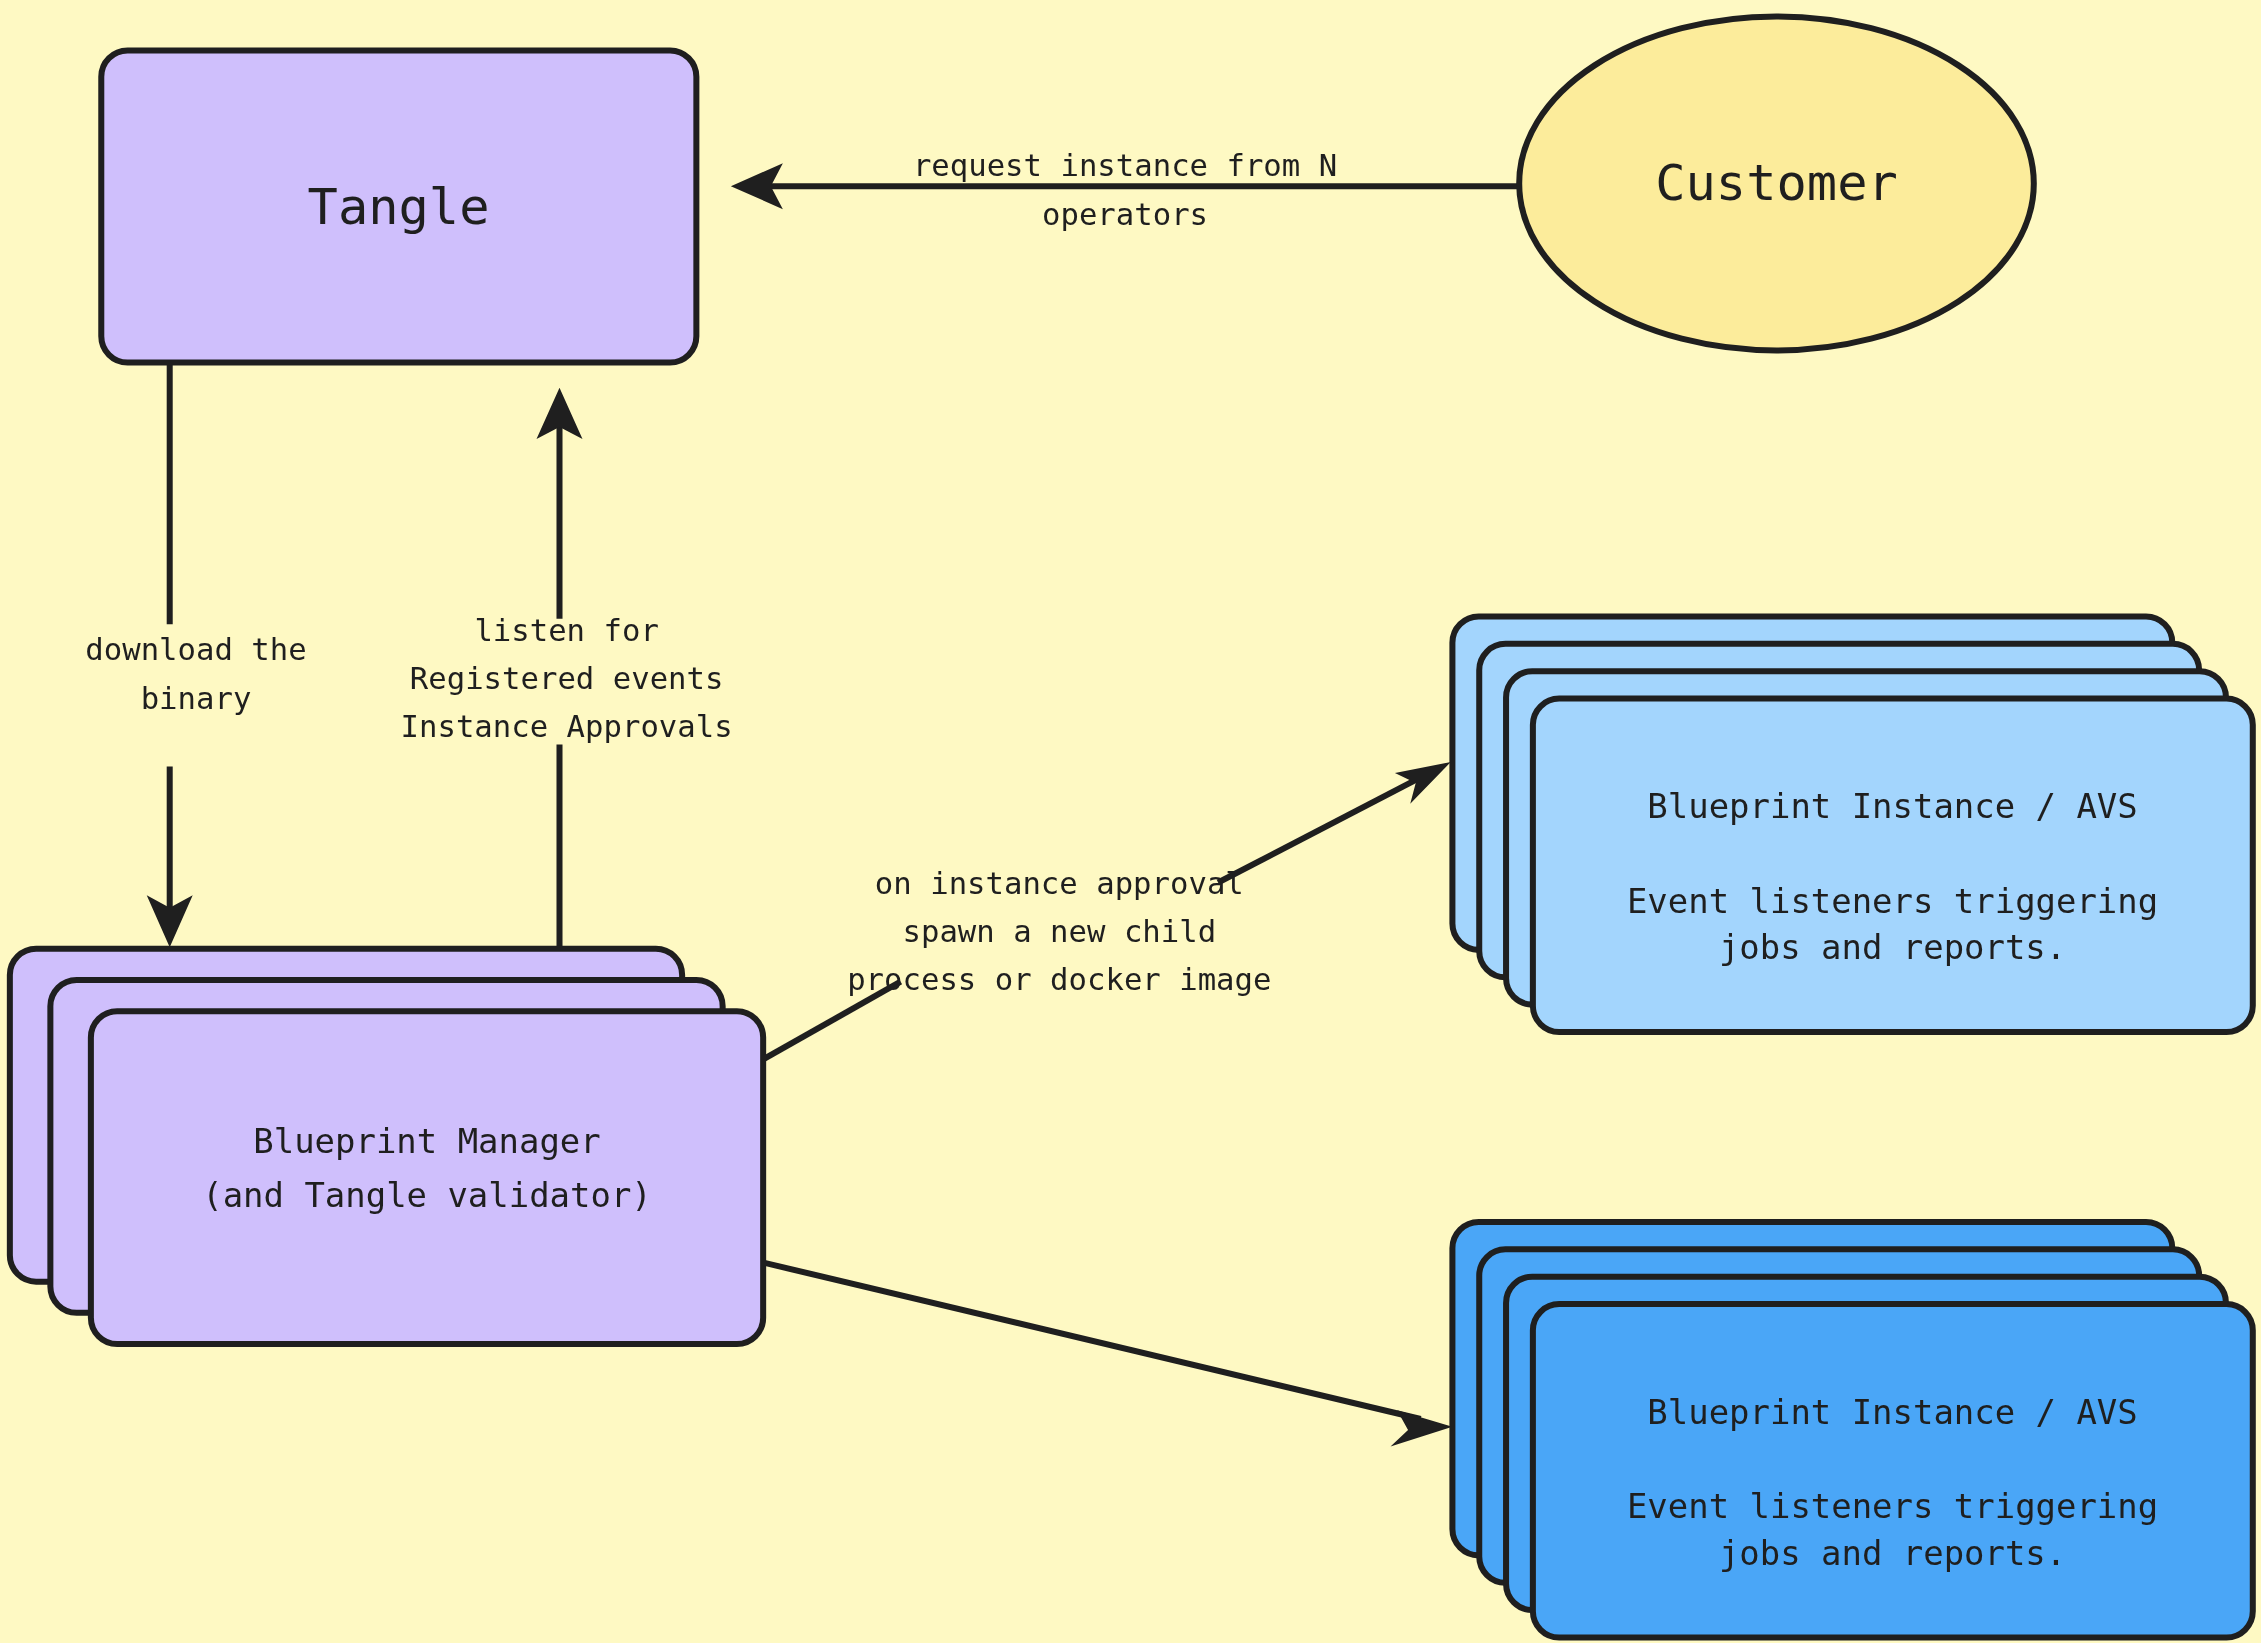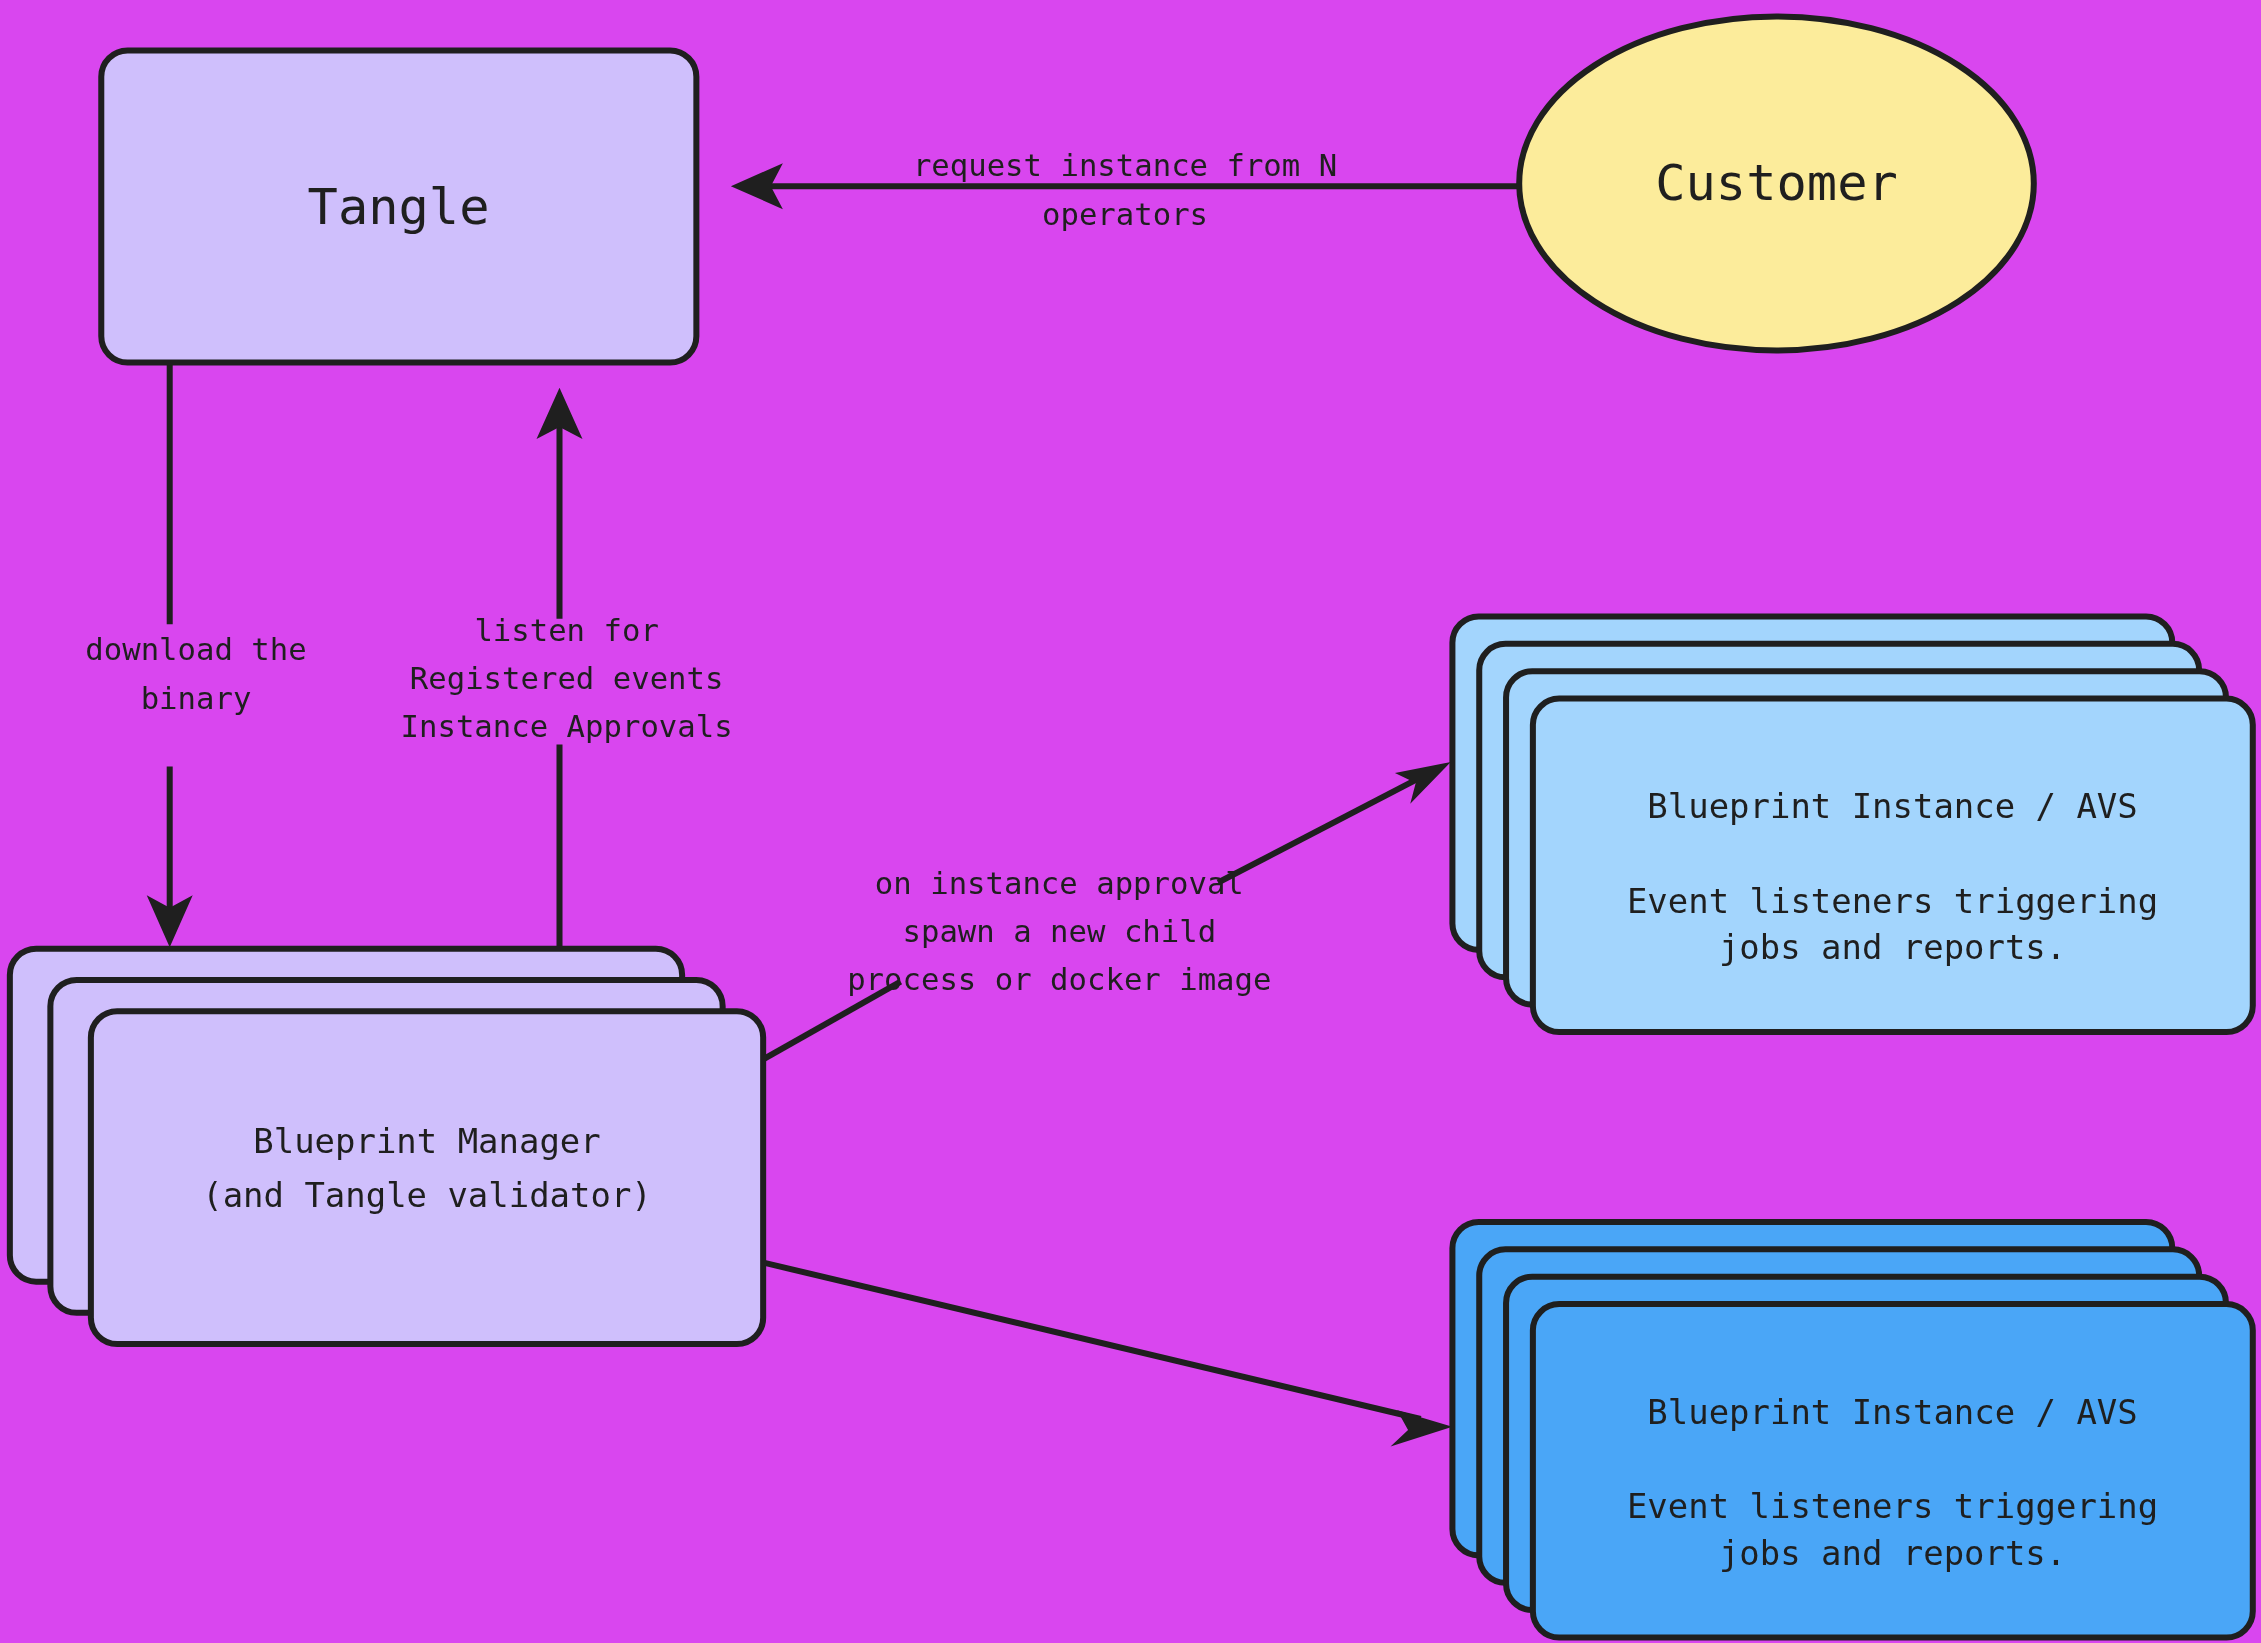--- a/index.html
+++ b/index.html
@@ -10,21 +10,21 @@
   body {
     width: 2261px;
     height: 1643px;
     overflow: hidden;
     font-family: "DejaVu Sans Mono", monospace;
   }
   #diagram-root {
     position: relative;
     width: 2261px;
     height: 1643px;
-    background: #d946ef;
+    background: #fef9c3;
   }
   svg.canvas {
     position: absolute;
     top: 0;
     left: 0;
     width: 2261px;
     height: 1643px;
     display: block;
   }
   .node-label {

